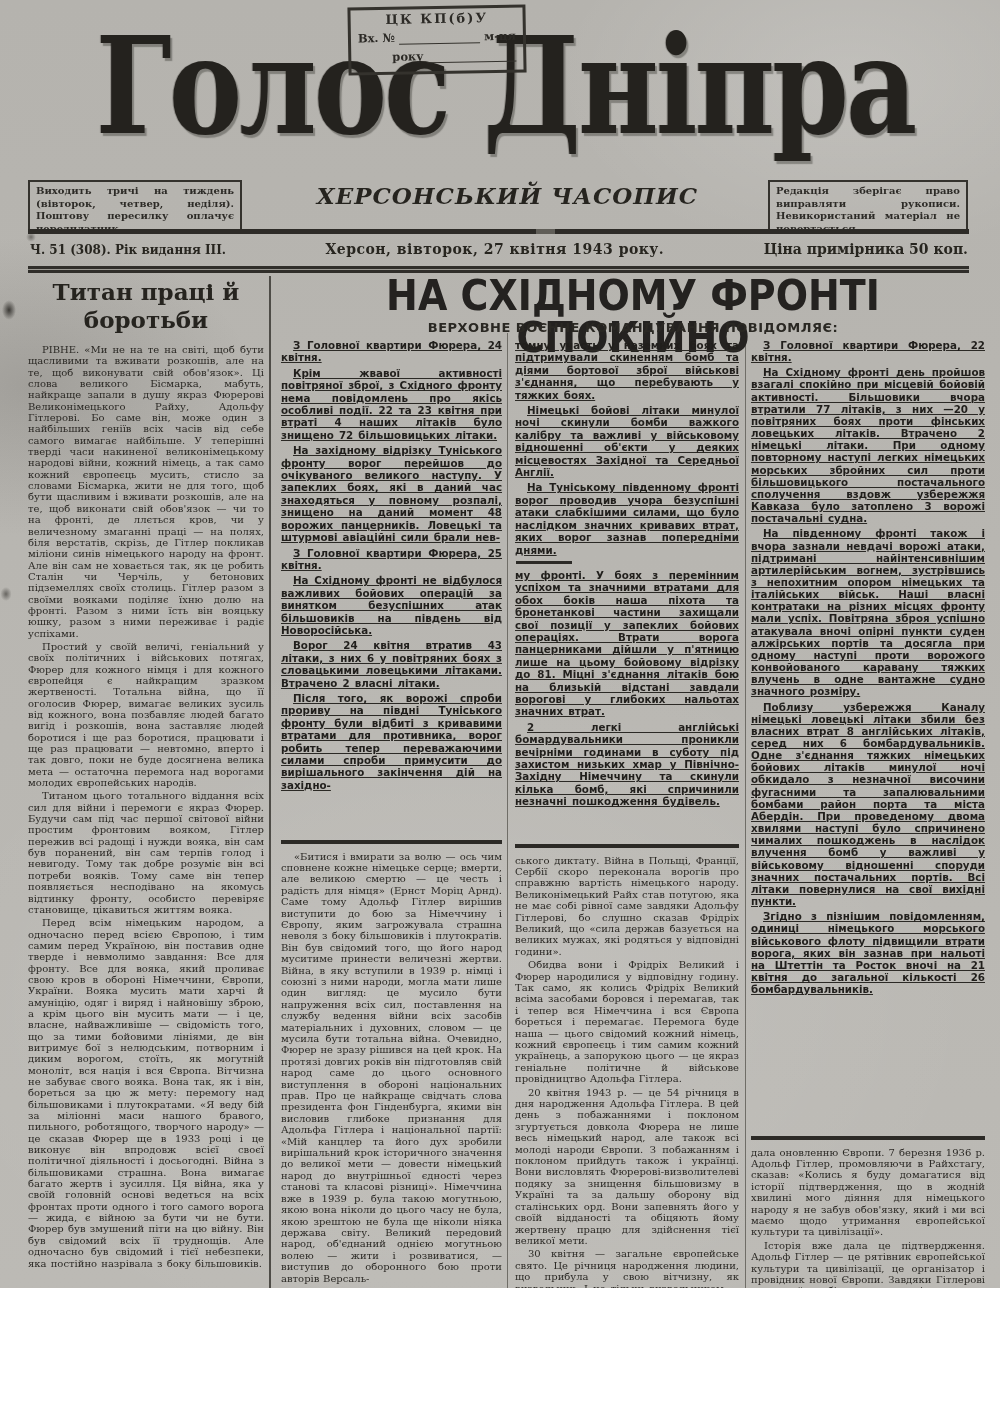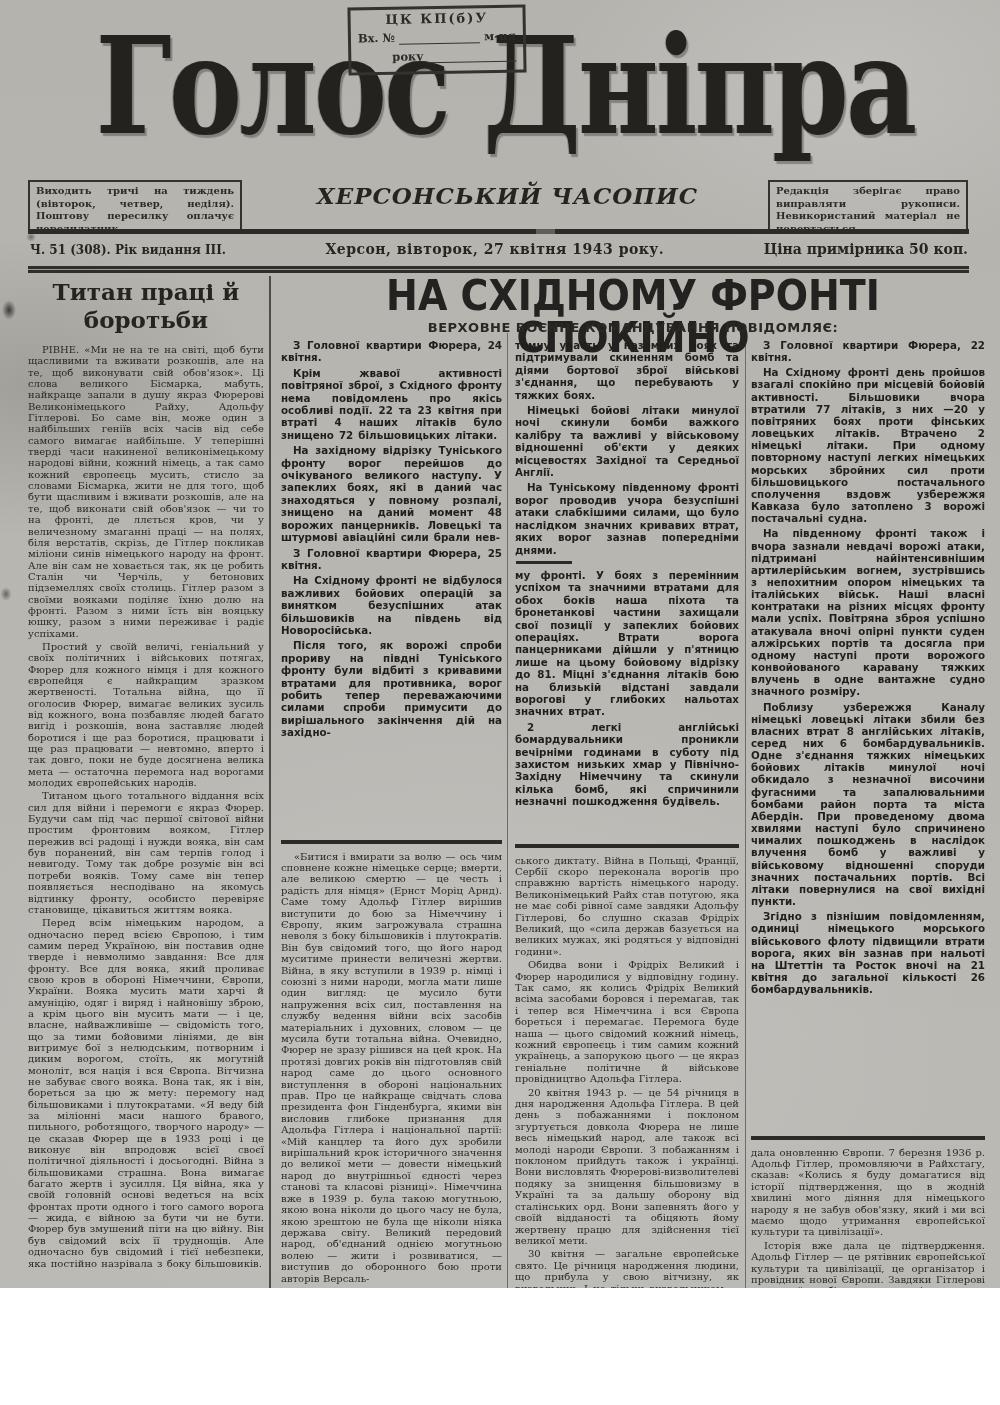--- a/index.html
+++ b/index.html
@@ -50,21 +50,21 @@
   .body-p{font-size:10px;line-height:11.35px;text-align:justify;text-indent:14px;
     margin:0 0 2px;word-spacing:1px;}
   .headline{position:absolute;left:278px;top:275px;width:710px;margin:0;text-align:center;
     font-family:"DejaVu Sans",sans-serif;font-weight:bold;font-size:38px;line-height:1;
     color:#242220;transform:scaleY(1.1);transform-origin:top center;letter-spacing:0;}
   .subheadline{position:absolute;left:278px;top:320px;width:710px;text-align:center;
     font-family:"DejaVu Sans",sans-serif;font-weight:bold;font-size:13px;letter-spacing:.5px;color:#2a2823;}
   .colA{position:absolute;left:281px;top:339px;width:221px;}
   .colB{position:absolute;left:515px;top:339px;width:224px;}
   .colC{position:absolute;left:751px;top:339px;width:234px;}
-  .comm{overflow:hidden;}
+  .comm{overflow:hidden;text-decoration:underline;}
   .comm-a{height:499px;} .comm-b{height:503px;} .comm-c{height:795px;}
   .comm p{font-family:"DejaVu Sans",sans-serif;font-weight:bold;font-size:10.3px;line-height:12.4px;
     text-align:justify;text-indent:12px;margin:0 0 3px;word-spacing:1.5px;color:#211f1c;}
   .comm-c p{line-height:12.15px;}
   .comm p.cont, .feature p.cont{text-indent:0;}
   .heavy-rule{height:3.5px;background:#2c2a26;margin:2px 0 7px;}
   .short-rule{width:56px;height:3px;background:#2c2a26;margin:5px 0 5px 1px;}
   .feature p{font-size:10px;line-height:11.4px;text-align:justify;text-indent:13px;
     margin:0 0 2px;word-spacing:.5px;}
 </style>
@@ -117,20 +117,21 @@
   <h2 class="headline">НА СХІДНОМУ ФРОНТІ СПОКІЙНО</h2>
   <div class="subheadline">ВЕРХОВНЕ ВОЄННЕ КОМАНДУВАННЯ ПОВІДОМЛЯЄ:</div>
 
   <div class="colA">
     <div class="comm comm-a">
       <p>З Головної квартири Фюрера, 24 квітня.</p>
       <p>Крім жвавої активності повітряної зброї, з Східного фронту нема повідомлень про якісь особливі події. 22 та 23 квітня при втраті 4 наших літаків було знищено 72 більшовицьких літаки.</p>
       <p>На західному відрізку Туніського фронту ворог перейшов до очікуваного великого наступу. У запеклих боях, які в даний час знаходяться у повному розпалі, знищено на даний момент 48 ворожих панцерників. Ловецькі та штурмові авіаційні сили брали нев-</p>
       <p>З Головної квартири Фюрера, 25 квітня.</p>
       <p>На Східному фронті не відбулося важливих бойових операцій за винятком безуспішних атак більшовиків на південь від Новоросійська.</p>
+      <p>Ворог 24 квітня втратив 43 літаки, з них 6 у повітряних боях з словацькими ловецькими літаками. Втрачено 2 власні літаки.</p>
       <p>Після того, як ворожі спроби прориву на півдні Туніського фронту були відбиті з кривавими втратами для противника, ворог робить тепер переважаючими силами спроби примусити до вирішального закінчення дій на західно-</p>
     </div>
     <div class="heavy-rule"></div>
     <div class="feature">
       <p>«Битися і вмирати за волю — ось чим сповнене кожне німецьке серце; вмерти, але великою смертю — це честь і радість для німця» (Ернст Моріц Арнд). Саме тому Адольф Гітлер вирішив виступити до бою за Німеччину і Європу, яким загрожувала страшна неволя з боку більшовиків і плутократів. Він був свідомий того, що його народ муситиме принести величезні жертви. Війна, в яку вступили в 1939 р. німці і союзні з ними народи, могла мати лише один вигляд: це мусило бути напруження всіх сил, поставлення на службу ведення війни всіх засобів матеріальних і духовних, словом — це мусила бути тотальна війна. Очевидно, Фюрер не зразу рішився на цей крок. На протязі довгих років він підготовляв свій народ саме до цього основного виступлення в обороні національних прав. Про це найкраще свідчать слова президента фон Гінденбурга, якими він висловив глибоке признання для Адольфа Гітлера і національної партії: «Мій канцлер та його дух зробили вирішальний крок історичного значення до великої мети — довести німецький народ до внутрішньої єдності через станові та класові різниці». Німеччина вже в 1939 р. була такою могутньою, якою вона ніколи до цього часу не була, якою зрештою не була ще ніколи ніяка держава світу. Великий передовий народ, об'єднаний однією могутньою волею — жити і розвиватися, — виступив до оборонного бою проти авторів Версаль-</p>
     </div>
   </div>
 
   <div class="colB">
     <div class="comm comm-b">

